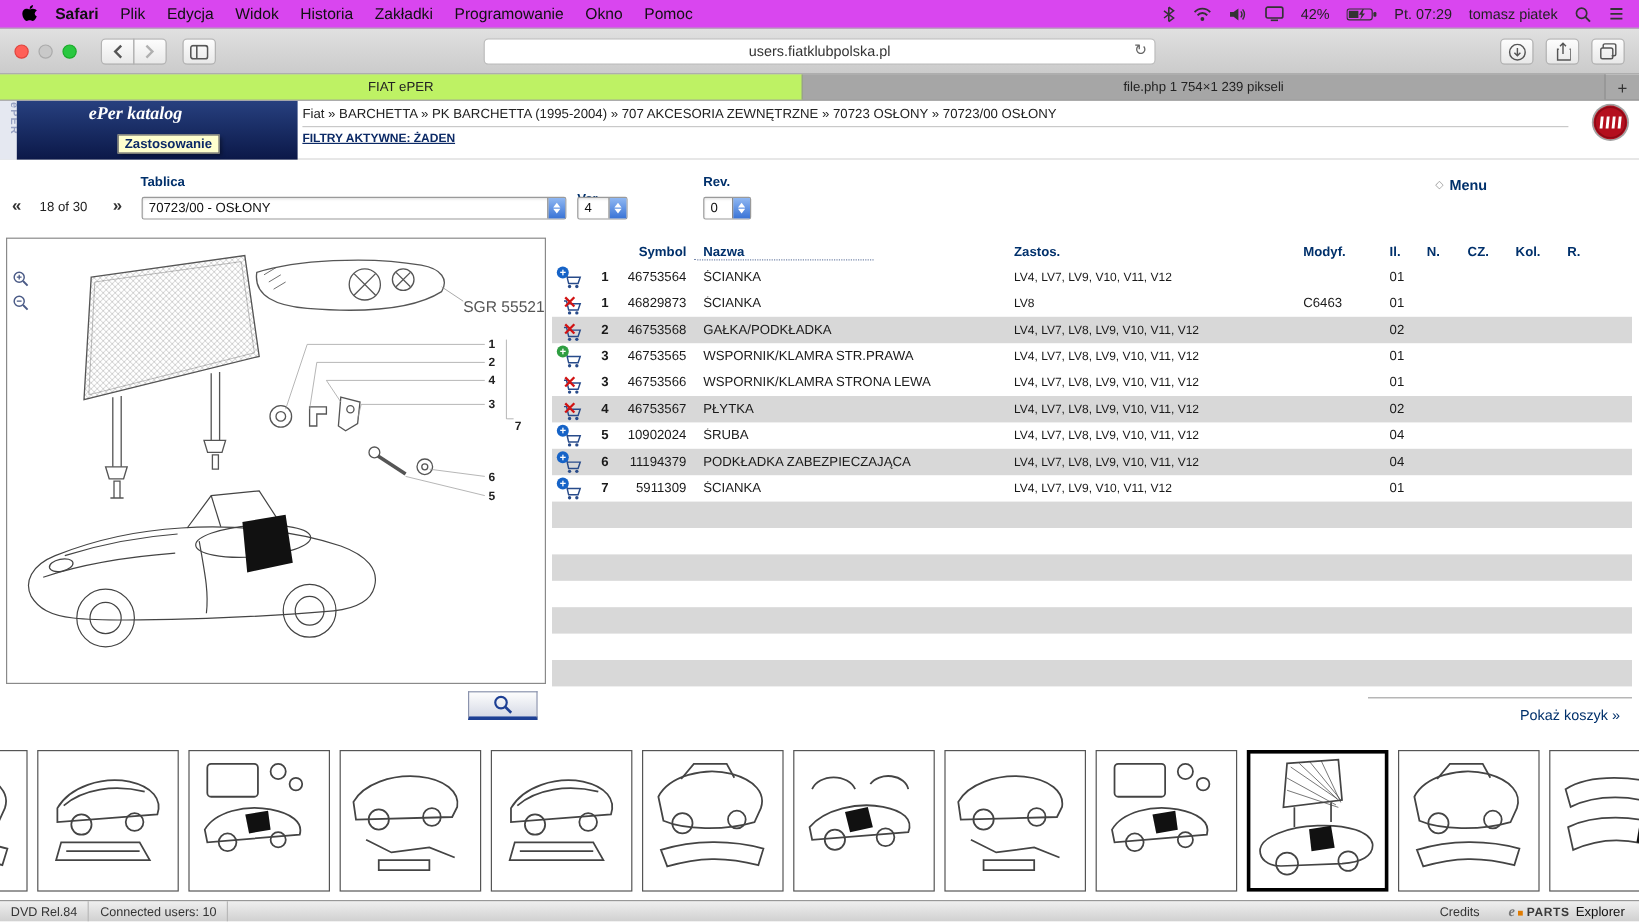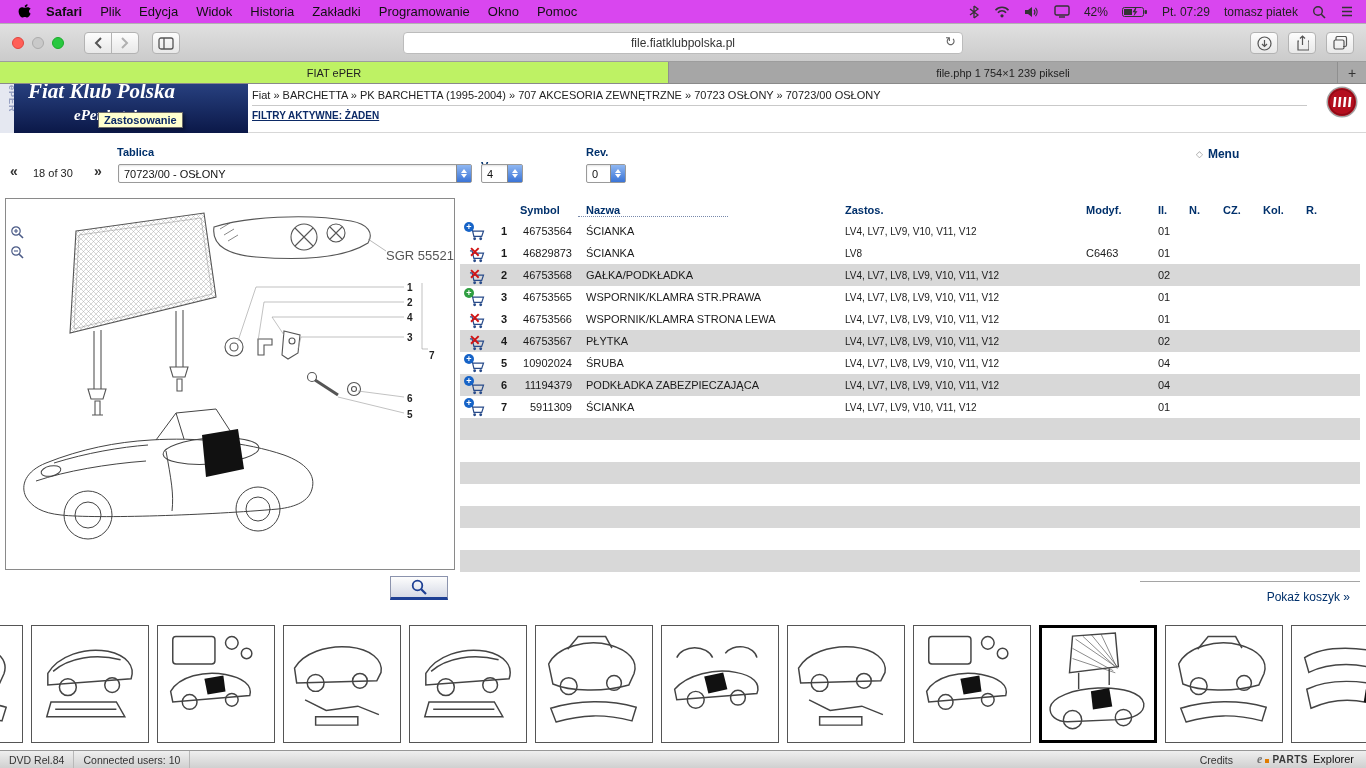--- a/index.html
+++ b/index.html
@@ -75,21 +75,21 @@
 
 
 #parts{position:absolute;left:460px;top:116px;width:900px}
 .thead,.trow{display:grid;grid-template-columns:34px 24px 60px 262px 243px 70px 32px 34px 40px 43px 30px;align-items:center}
 .thead{height:20px}
 .thead span{font-weight:bold;color:#00306b;font-size:11px}
 .thead .col-nazwa{border-bottom:1px dotted #7788aa;width:150px}
 .trow{height:22px;font-size:11px;color:#1a1a1a;cursor:pointer}
 .trow.shaded{background:#d8d8d8}
 .col-symbol{text-align:right;padding-right:6px}
-.thead .col-symbol{text-align:left;padding-left:2px}
+.thead .col-symbol{text-align:right;padding-left:2px}
 .col-num{font-weight:bold;padding-left:7px}
 .col-nazwa{padding-left:8px;white-space:nowrap;overflow:hidden}
 .col-zastos{font-size:10px;padding-left:5px;white-space:nowrap;overflow:hidden}
 .col-modyf{padding-left:3px}
 .col-il{padding-left:5px}
 .col-n,.col-cz,.col-kol,.col-r{padding-left:4px}
 .cart{position:relative;width:22px;height:16px;margin-left:5px;cursor:pointer}
 .cart svg{position:absolute;left:3px;top:2px}
 .cart b{position:absolute;font-style:normal}
 .cart.add b,.cart.added b{left:-1px;top:-3px;width:10px;height:10px;border-radius:50%;background:#1663c7;color:#fff;font-size:9px;line-height:10px;text-align:center;font-weight:bold}
@@ -191,21 +191,21 @@
         <path d="M2 2 L7 7 L2 12" stroke="#b0b0b0" fill="none" stroke-width="2"></path>
       </svg>
     </span>
   <span class="navbtn" id="btn-sidebar">
       <svg width="16" height="13" viewBox="0 0 16 13">
         <rect x="1" y="1" width="14" height="11" rx="2" stroke="#555" fill="none" stroke-width="1.3"></rect>
         <path d="M6 1 v11" stroke="#555" stroke-width="1.3"></path>
       </svg>
     </span>
   <span id="addr-field">
-    <span>file.fiatklubpolska.pl</span>
+    <span>users.fiatklubpolska.pl</span>
     <span id="addr-reload">↻</span>
   </span>
   <span id="tb-right">
     <span class="navbtn">
         <svg width="15" height="15" viewBox="0 0 15 15">
           <circle cx="7.5" cy="7.5" r="6.5" stroke="#555" fill="none" stroke-width="1.2"></circle>
           <path d="M7.5 4 v6 M5 8 l2.5 2.5 L10 8" stroke="#555" fill="none" stroke-width="1.2"></path>
         </svg>
       </span>
     <span class="navbtn">
@@ -232,21 +232,20 @@
   <span id="newtab">+</span>
 </div>
 
 <div id="page">
 
   <div id="site-header">
     <div id="side-strip">
         <span>ePER</span>
       </div>
     <div id="logo-block">
-      <div id="logo-title">Fiat Klub Polska</div>
       <div id="logo-sub">ePer katalog</div>
     </div>
     <div id="tooltip">Zastosowanie</div>
     <div id="breadcrumb">Fiat » BARCHETTA » PK BARCHETTA (1995-2004) » 707 AKCESORIA ZEWNĘTRZNE » 70723 OSŁONY » 70723/00 OSŁONY</div>
     <div id="filters">FILTRY AKTYWNE: ŻADEN</div>
     <div id="fiat-logo">
       <svg width="32" height="32" viewBox="0 0 32 32">
           <circle cx="16" cy="16" r="15.5" fill="#a3a3a3"></circle>
           <circle cx="16" cy="16" r="14" fill="#b40f1e"></circle>
           <circle cx="16" cy="16" r="12.7" fill="none" stroke="#8c0a16" stroke-width="1.2"></circle>

